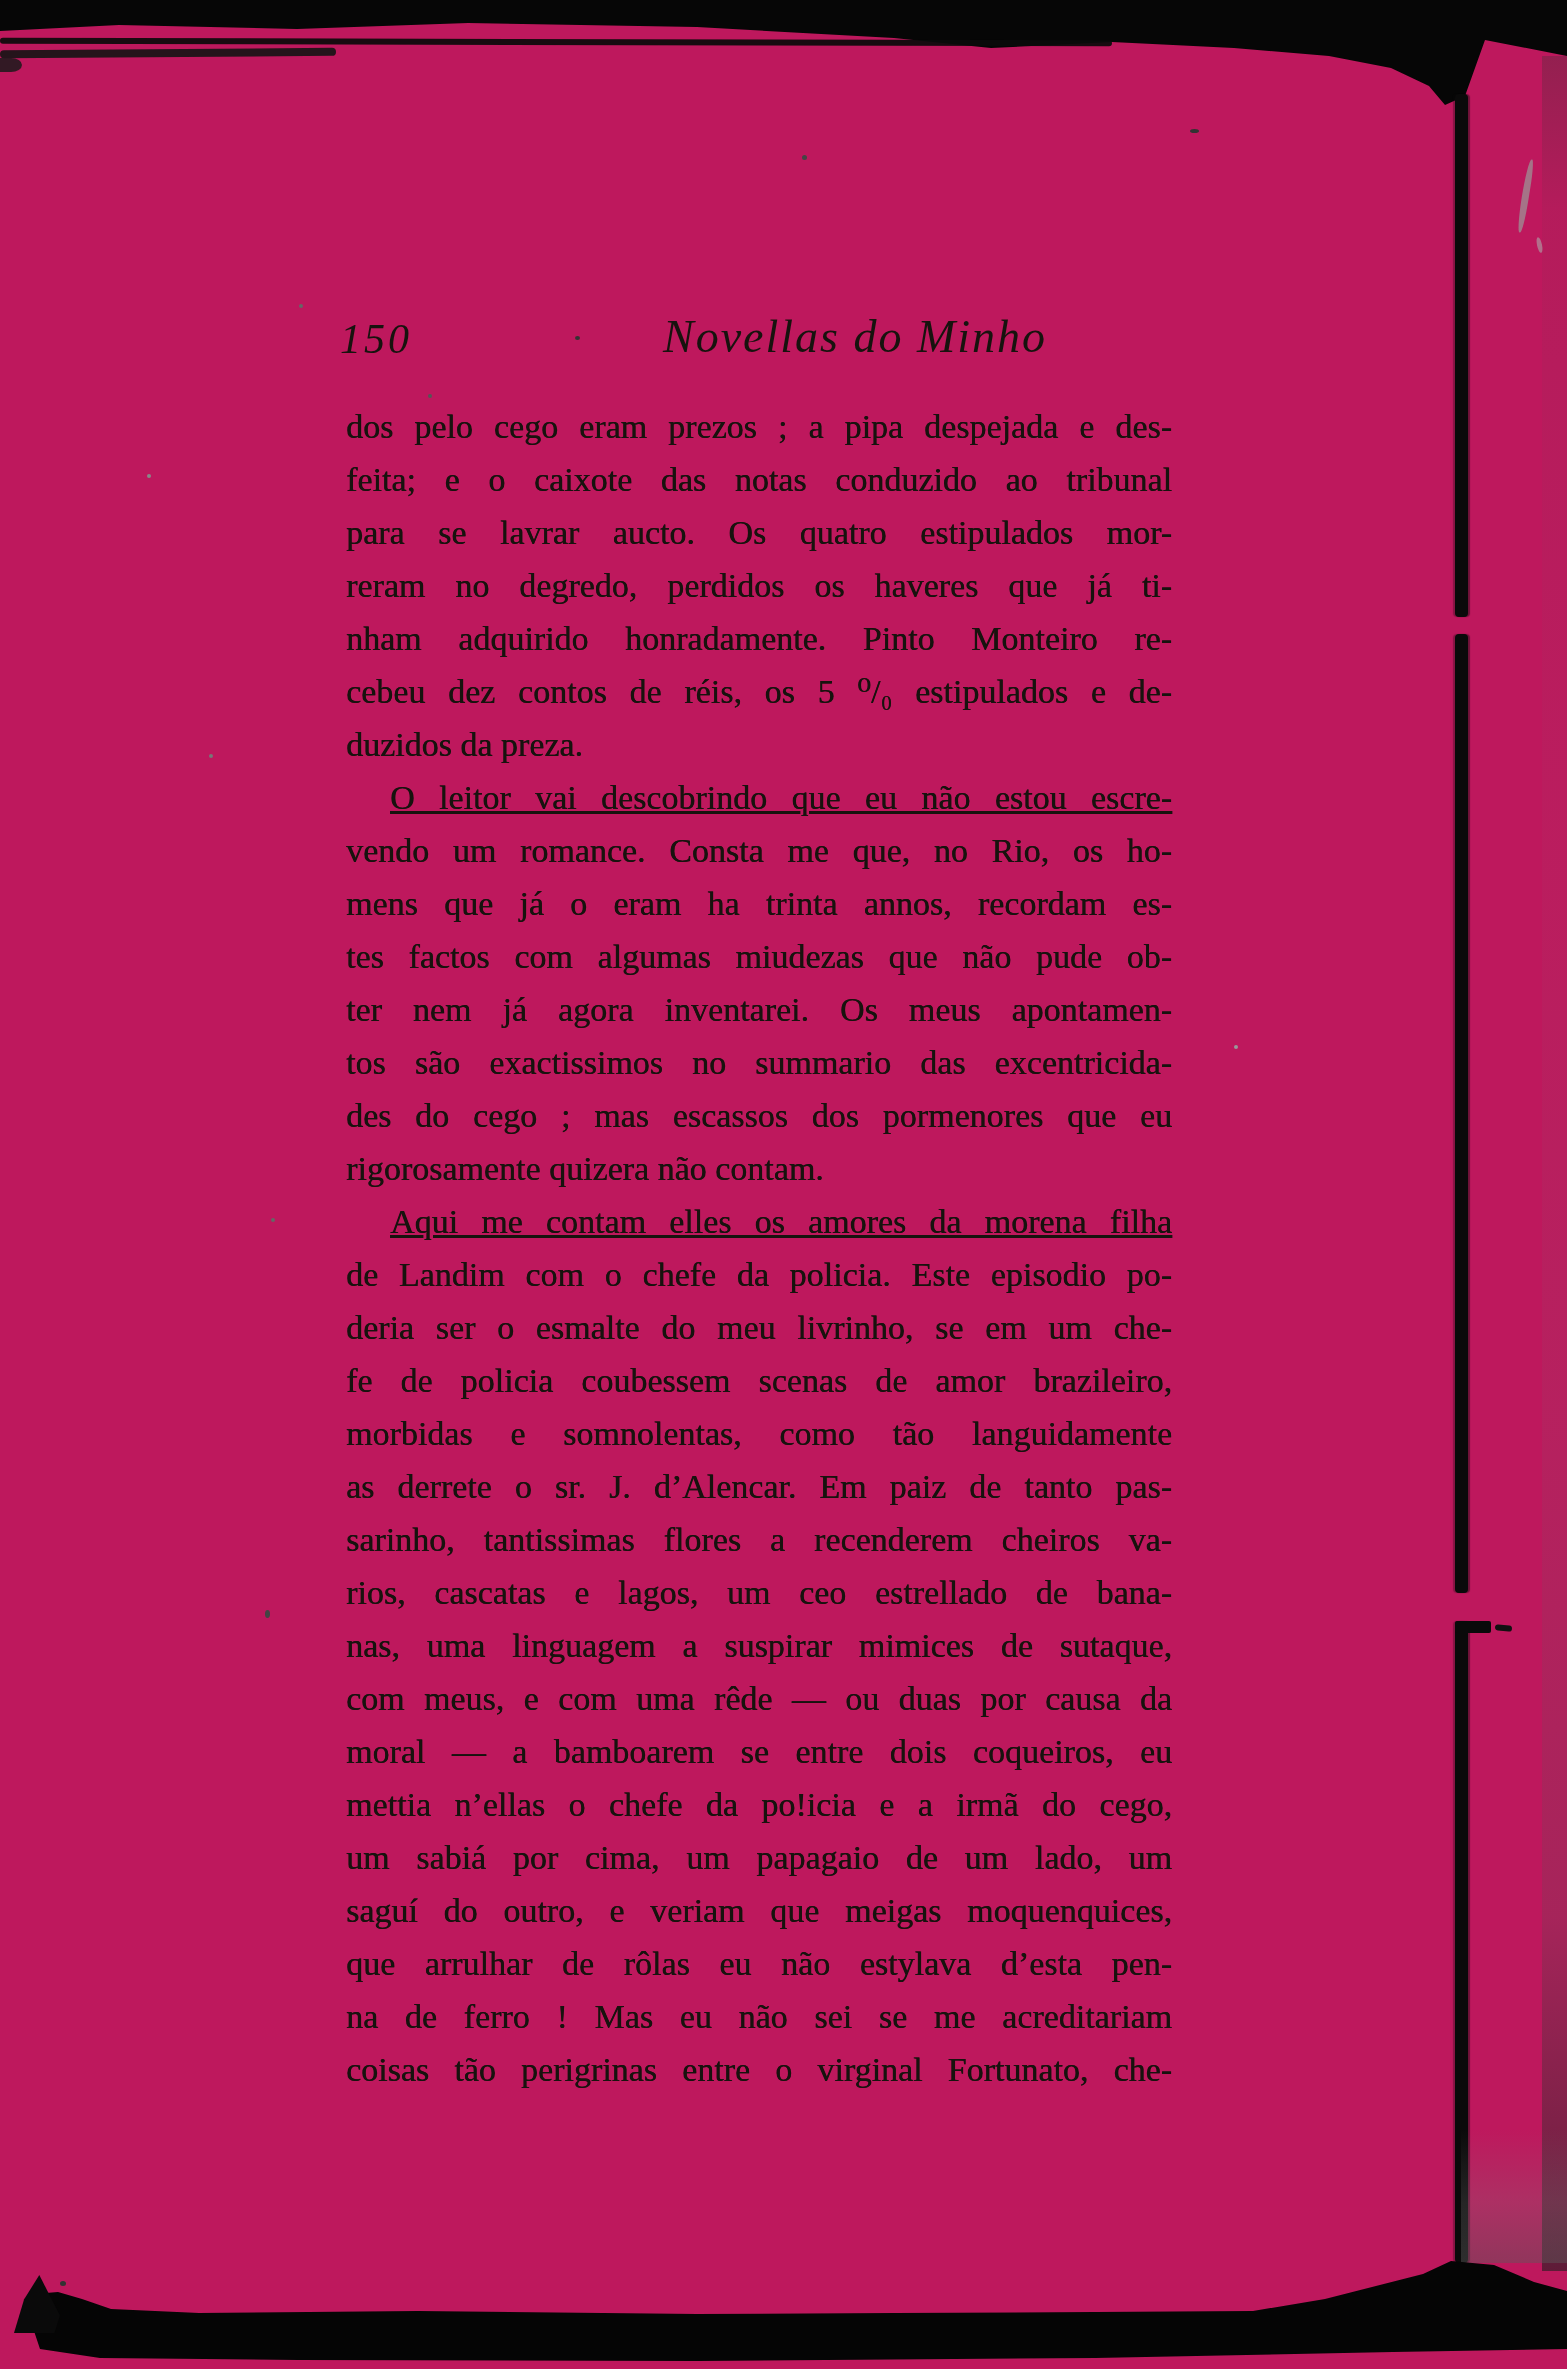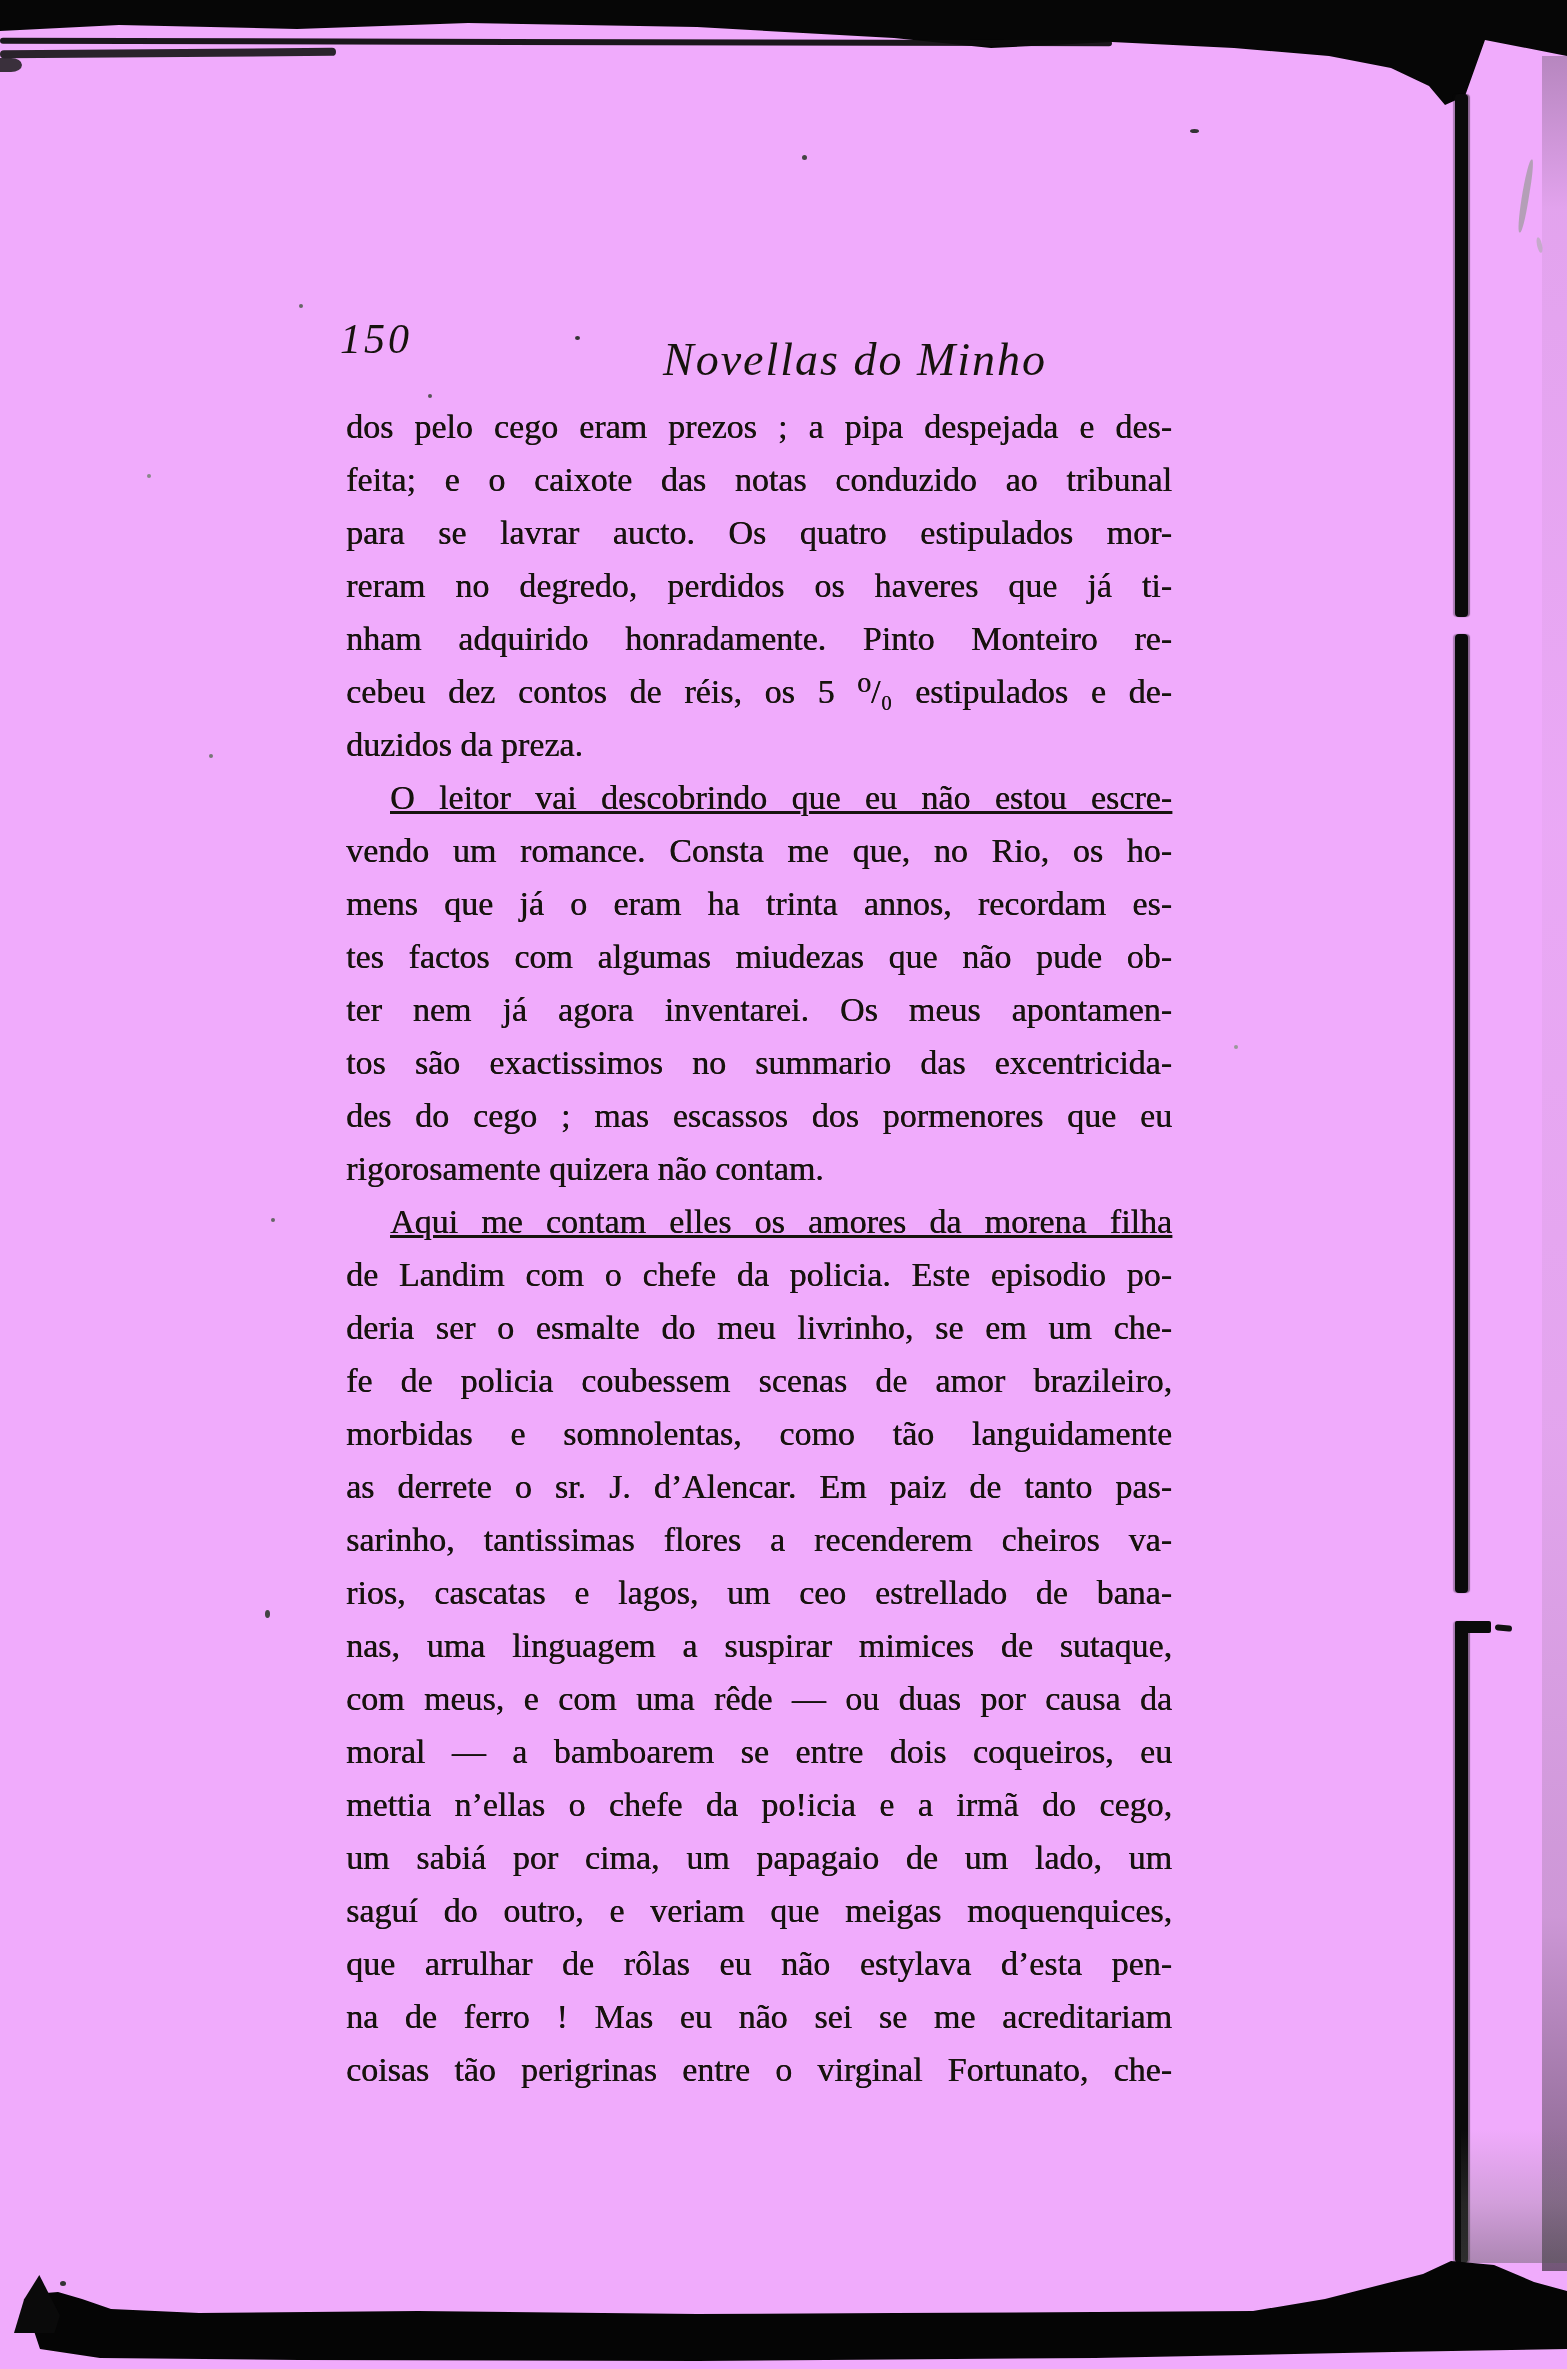--- a/index.html
+++ b/index.html
@@ -1,19 +1,19 @@
 <!DOCTYPE html>
 <html><head>
 <meta charset="utf-8">
 <style>
   html,body{margin:0;padding:0;background:#ffffff;}
   .page{
     position:relative;
     width:1567px;height:2369px;
-    background:#f0abfc;
+    background:#be185d;
     overflow:hidden;
     font-family:"Liberation Serif","DejaVu Serif",serif;
     color:#17130e;
   }
   
   .top-band{
     position:absolute;left:0;top:0;width:1567px;height:109px;background:#060606;
     clip-path:polygon(0px 0px,1567px 0px,1567px 56px,1485px 40px,1465px 96px,1445px 105px,
       1429px 86px,1391px 68px,1329px 56px,1234px 48px,1112px 42px,991px 48px,894px 38px,
       697px 27px,468px 23px,297px 29px,119px 25px,0px 31px);
@@ -24,21 +24,21 @@
     transform:rotate(-0.4deg);opacity:.9;border-radius:4px;}
   .top-left-nub{position:absolute;left:0;top:58px;width:22px;height:14px;background:#1a1a1a;
     border-radius:0 60% 60% 0;opacity:.85;}
   
   .header-pagenum{
     position:absolute;left:340px;top:318px;
     font-style:italic;font-size:42px;letter-spacing:3px;line-height:1;
   }
   .header-title{
     position:absolute;left:663px;top:314px;
-    font-style:italic;font-size:46px;letter-spacing:2px;line-height:1;white-space:nowrap;margin-top:23px;
+    font-style:italic;font-size:46px;letter-spacing:2px;line-height:1;white-space:nowrap;
   }
   
   .text-block{
     position:absolute;left:346px;top:400px;width:826px;
     font-size:34px;line-height:53px;
     text-shadow:0.4px 0 0 currentColor;
   }
   .text-line{
     text-align:justify;text-align-last:justify;
     white-space:normal;height:53px;overflow:visible;

